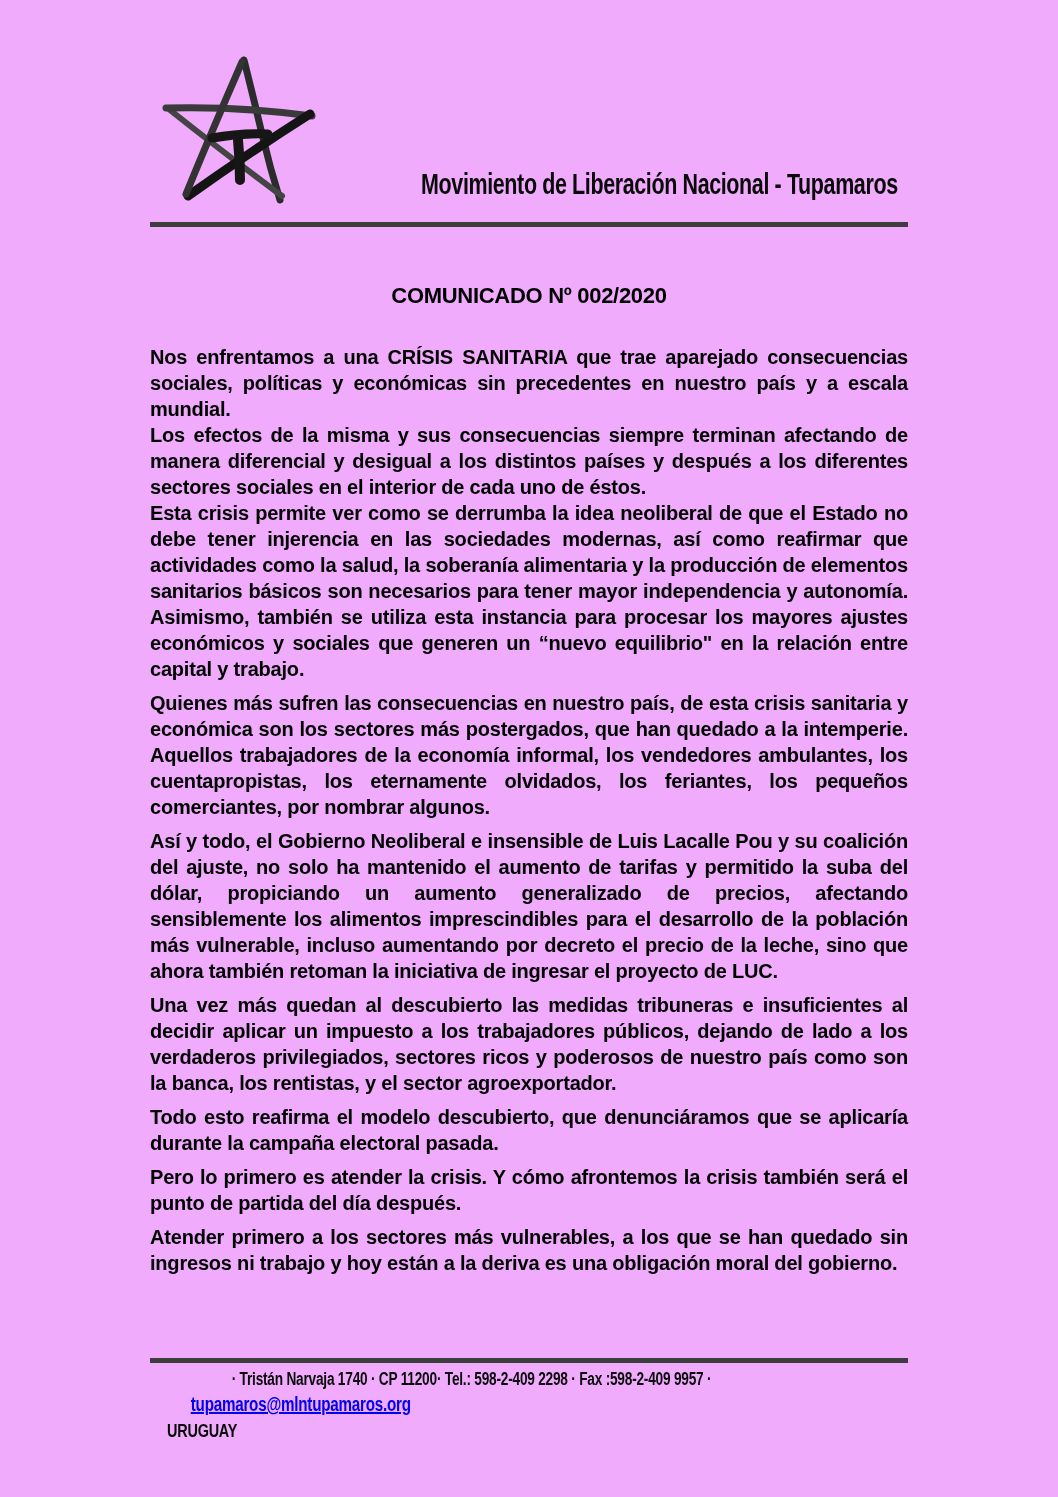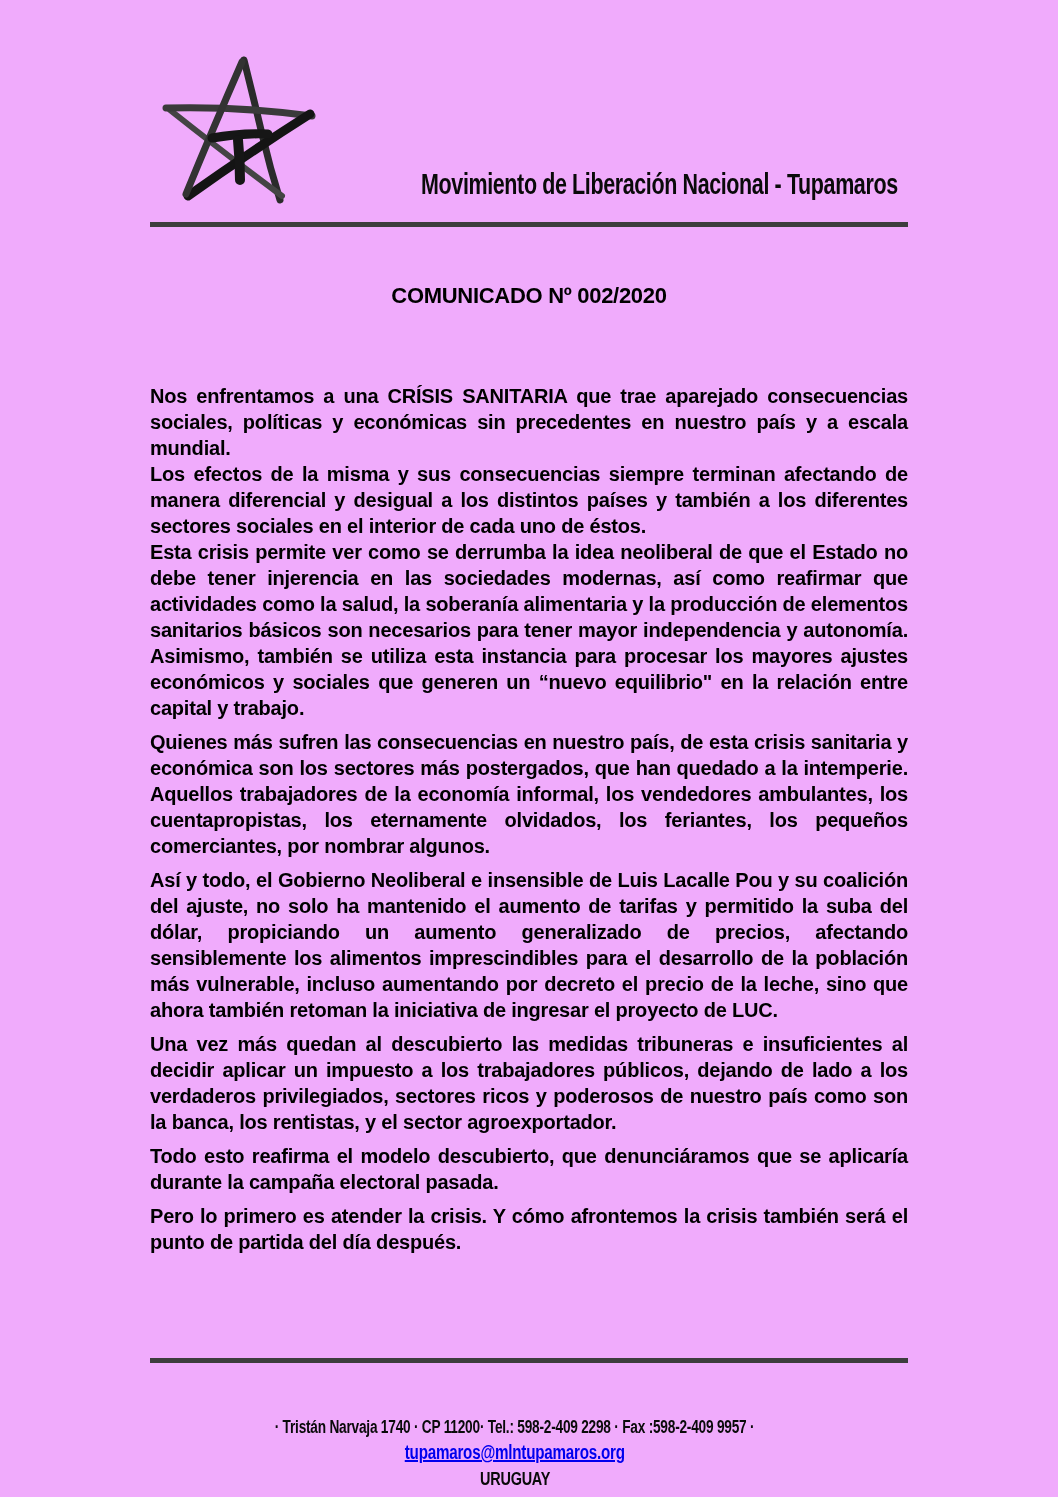--- a/index.html
+++ b/index.html
@@ -34,41 +34,40 @@
   .rule {
     position:absolute; left:150px; width:758px; height:5px;
     background:#3d3d3d;
   }
   .rule.header-rule { top:222px; }
   
   .doc-main {
     position:absolute; left:150px; top:283px; width:758px;
   }
   .doc-title {
-    margin:0 0 74px 0;
+    margin:0 0 35px 0;
     text-align:center;
     font-size:22px;
     font-weight:bold;
     letter-spacing:-0.3px;
   }
   .body-par {
     margin:0;
     font-size:20px;
     line-height:26px;
     text-align:justify;
     letter-spacing:-0.2px;
     font-weight:bold;
   }
   .body-par.gap { margin-top:8px; }
   
   .rule.footer-rule { top:1358px; }
   .doc-footer {
-    position:absolute; left:136px; top:1367px; width:758px;
-    text-align:center;
-    margin-top:48px;
+    position:absolute; left:156px; top:1367px; width:758px;
+    text-align:left;
   }
   .footer-line { line-height:25px; white-space:nowrap; }
   .cond {
     display:inline-block;
     font-weight:bold;
     transform:scaleX(0.76);
     transform-origin:center center;
     letter-spacing:-0.3px;
   }
   .addr { font-size:18px; color:#0a0a0a; }
@@ -102,27 +101,28 @@
   <div class="org-name-row">
     <span class="org-name">Movimiento de Liberación Nacional - Tupamaros</span>
   </div>
 
   <div class="rule header-rule"></div>
 
   <main class="doc-main">
     <h1 class="doc-title">COMUNICADO Nº 002/2020</h1>
 
     <p class="body-par">Nos enfrentamos a una CRÍSIS SANITARIA que trae aparejado consecuencias sociales, políticas y económicas sin precedentes en nuestro país y a escala mundial.</p>
-    <p class="body-par">Los efectos de la misma y sus consecuencias siempre terminan afectando de manera diferencial y desigual a los distintos países y también a los diferentes sectores sociales en el interior de cada uno de éstos.</p>
+    <p class="body-par">Los efectos de la misma y sus consecuencias siempre terminan afectando de manera diferencial y desigual a los distintos países y después a los diferentes sectores sociales en el interior de cada uno de éstos.</p>
     <p class="body-par">Esta crisis permite ver como se derrumba la idea neoliberal de que el Estado no debe tener injerencia en las sociedades modernas, así como reafirmar que actividades como la salud, la soberanía alimentaria y la producción de elementos sanitarios básicos son necesarios para tener mayor independencia y autonomía. Asimismo, también se utiliza esta instancia para procesar los mayores ajustes económicos y sociales que generen un “nuevo equilibrio" en la relación entre capital y trabajo.</p>
     <p class="body-par gap">Quienes más sufren las consecuencias en nuestro país, de esta crisis sanitaria y económica son los sectores más postergados, que han quedado a la intemperie. Aquellos trabajadores de la economía informal, los vendedores ambulantes, los cuentapropistas, los eternamente olvidados, los feriantes, los pequeños comerciantes, por nombrar algunos.</p>
     <p class="body-par gap">Así y todo, el Gobierno Neoliberal e insensible de Luis Lacalle Pou y su coalición del ajuste, no solo ha mantenido el aumento de tarifas y permitido la suba del dólar, propiciando un aumento generalizado de precios, afectando sensiblemente los alimentos imprescindibles para el desarrollo de la población más vulnerable, incluso aumentando por decreto el precio de la leche, sino que ahora también retoman la iniciativa de ingresar el proyecto de LUC.</p>
     <p class="body-par gap">Una vez más quedan al descubierto las medidas tribuneras e insuficientes al decidir aplicar un impuesto a los trabajadores públicos, dejando de lado a los verdaderos privilegiados, sectores ricos y poderosos de nuestro país como son la banca, los rentistas, y el sector agroexportador.</p>
     <p class="body-par gap">Todo esto reafirma el modelo descubierto, que denunciáramos que se aplicaría durante la campaña electoral pasada.</p>
     <p class="body-par gap">Pero lo primero es atender la crisis. Y cómo afrontemos la crisis también será el punto de partida del día después.</p>
+    <p class="body-par gap">Atender primero a los sectores más vulnerables, a los que se han quedado sin ingresos ni trabajo y hoy están a la deriva es una obligación moral del gobierno.</p>
   </main>
 
   <div class="rule footer-rule"></div>
   <footer class="doc-footer">
     <div class="footer-line">
       <span class="cond addr">· Tristán Narvaja 1740 · CP 11200· Tel.: 598-2-409 2298 · Fax :598-2-409 9957 ·</span>
     </div>
     <div class="footer-line">
       <a class="cond email">tupamaros@mlntupamaros.org</a>
     </div>

